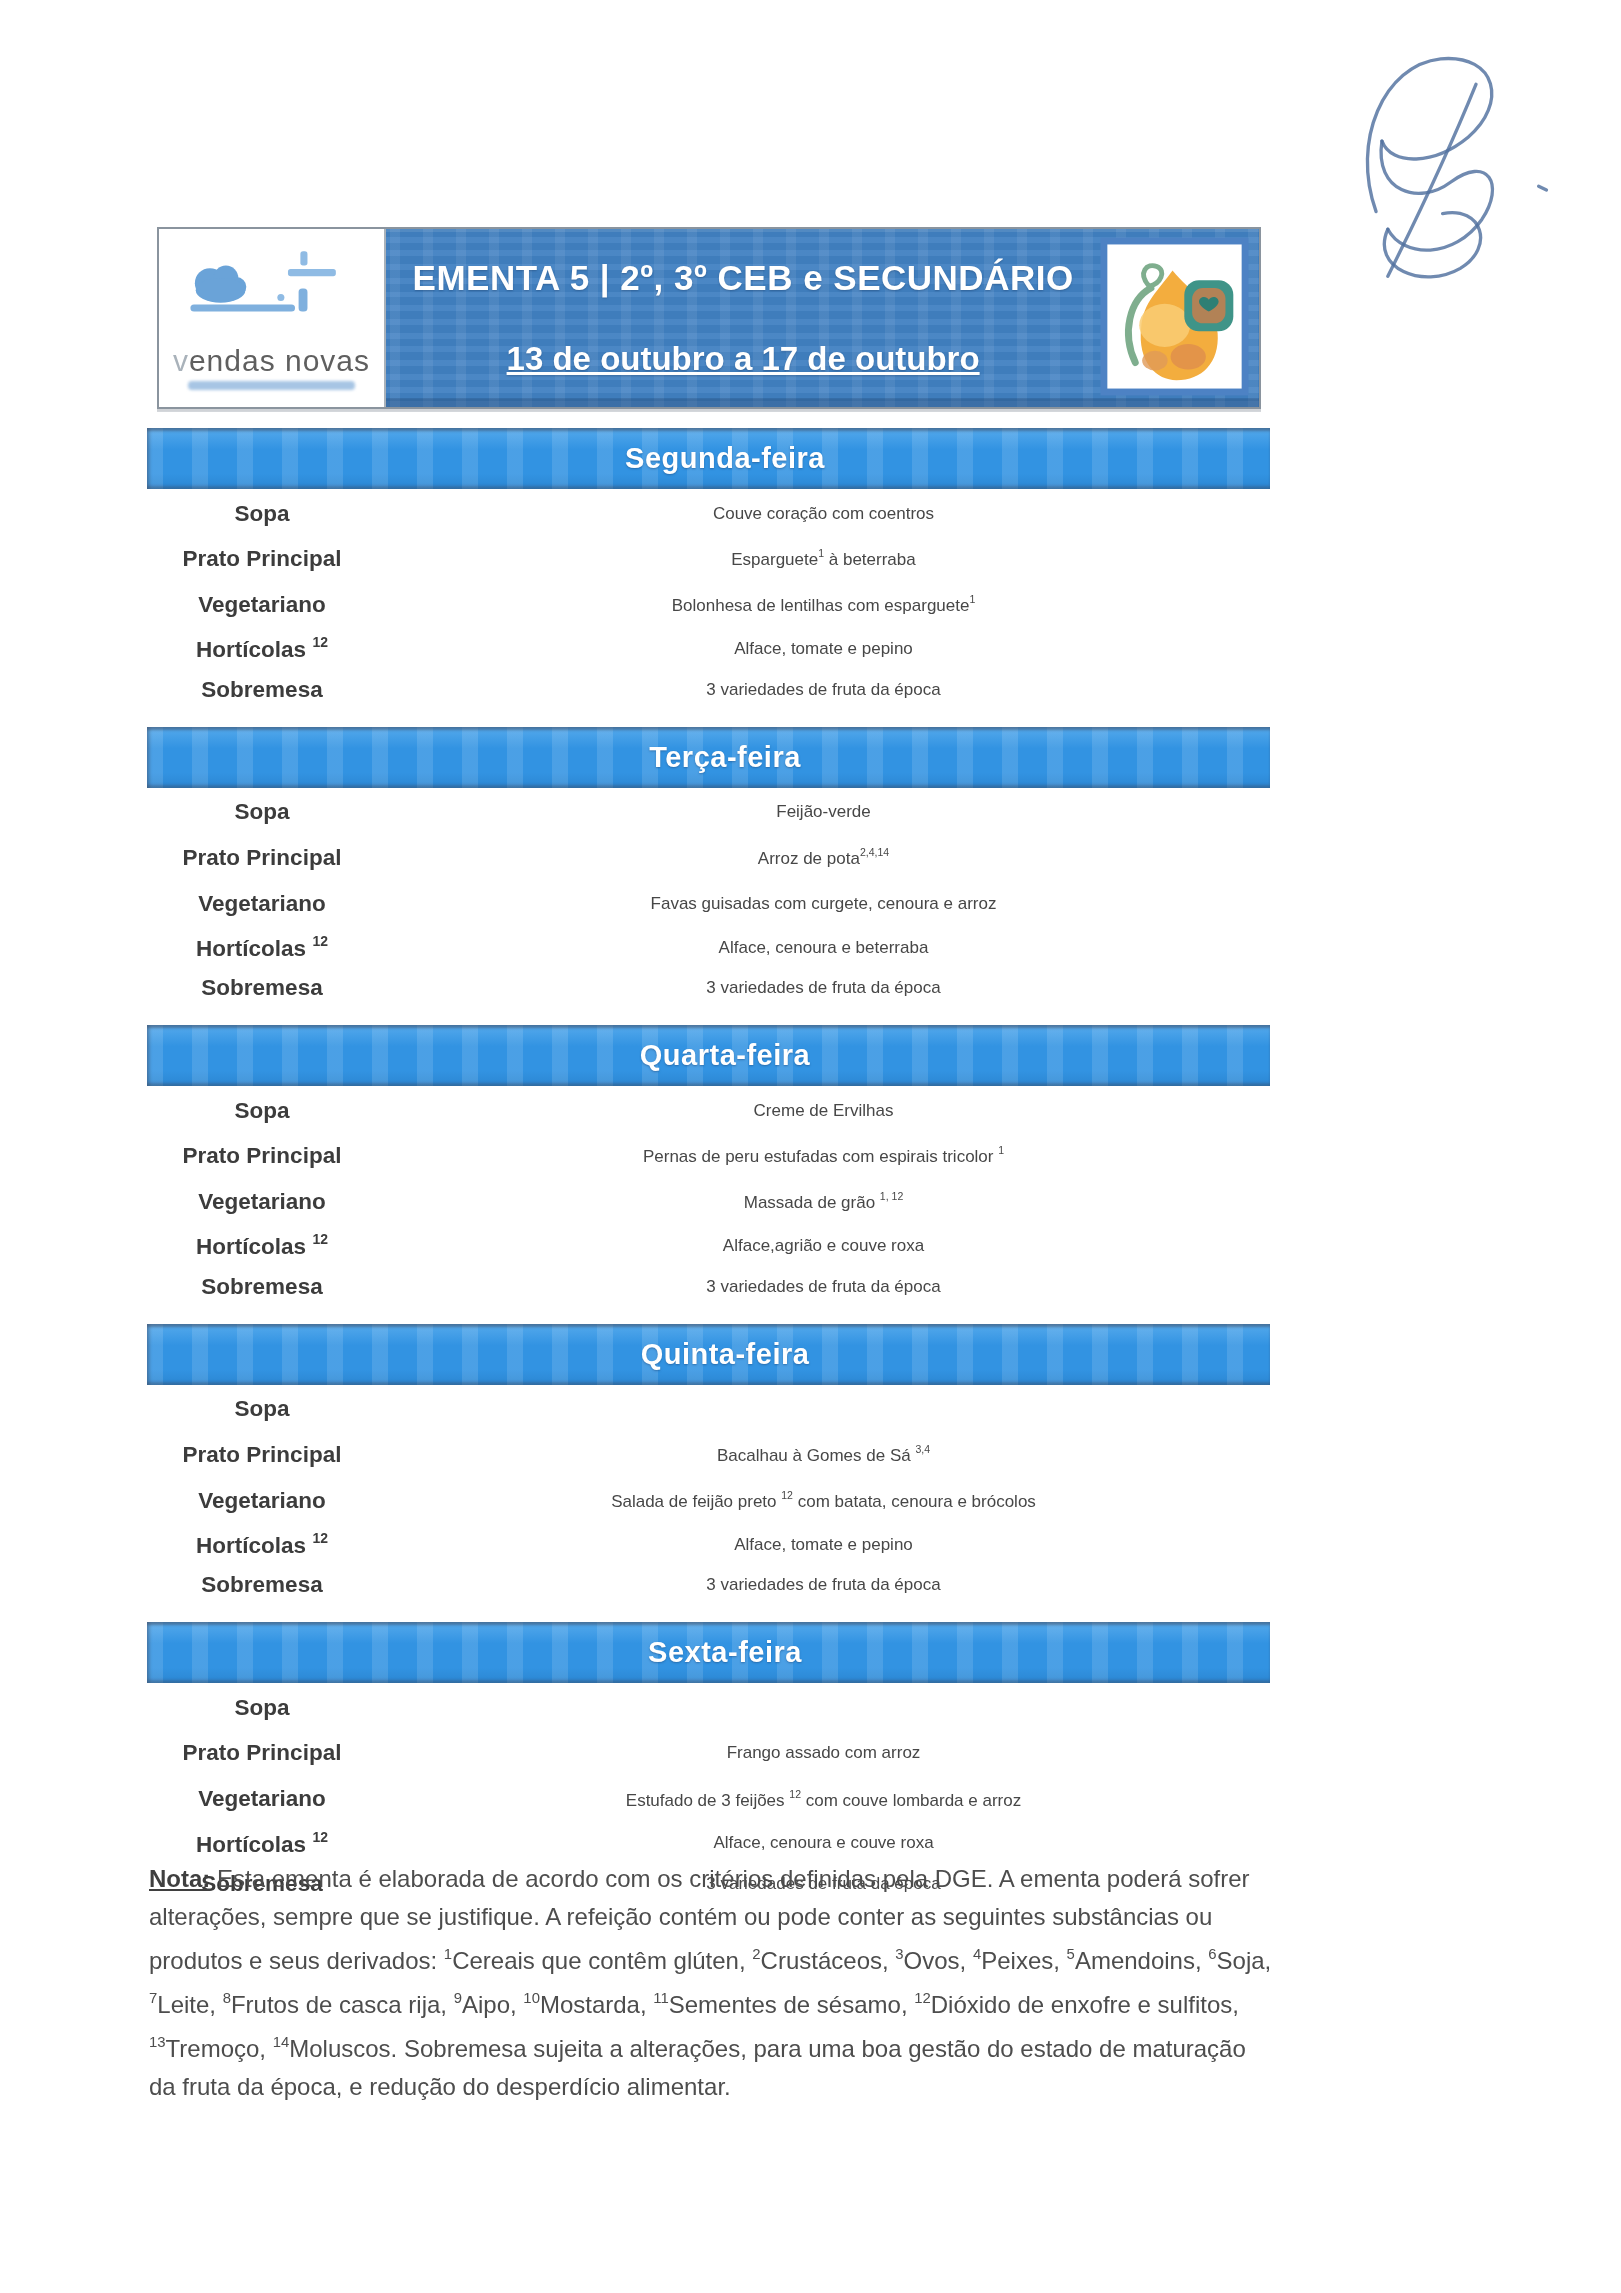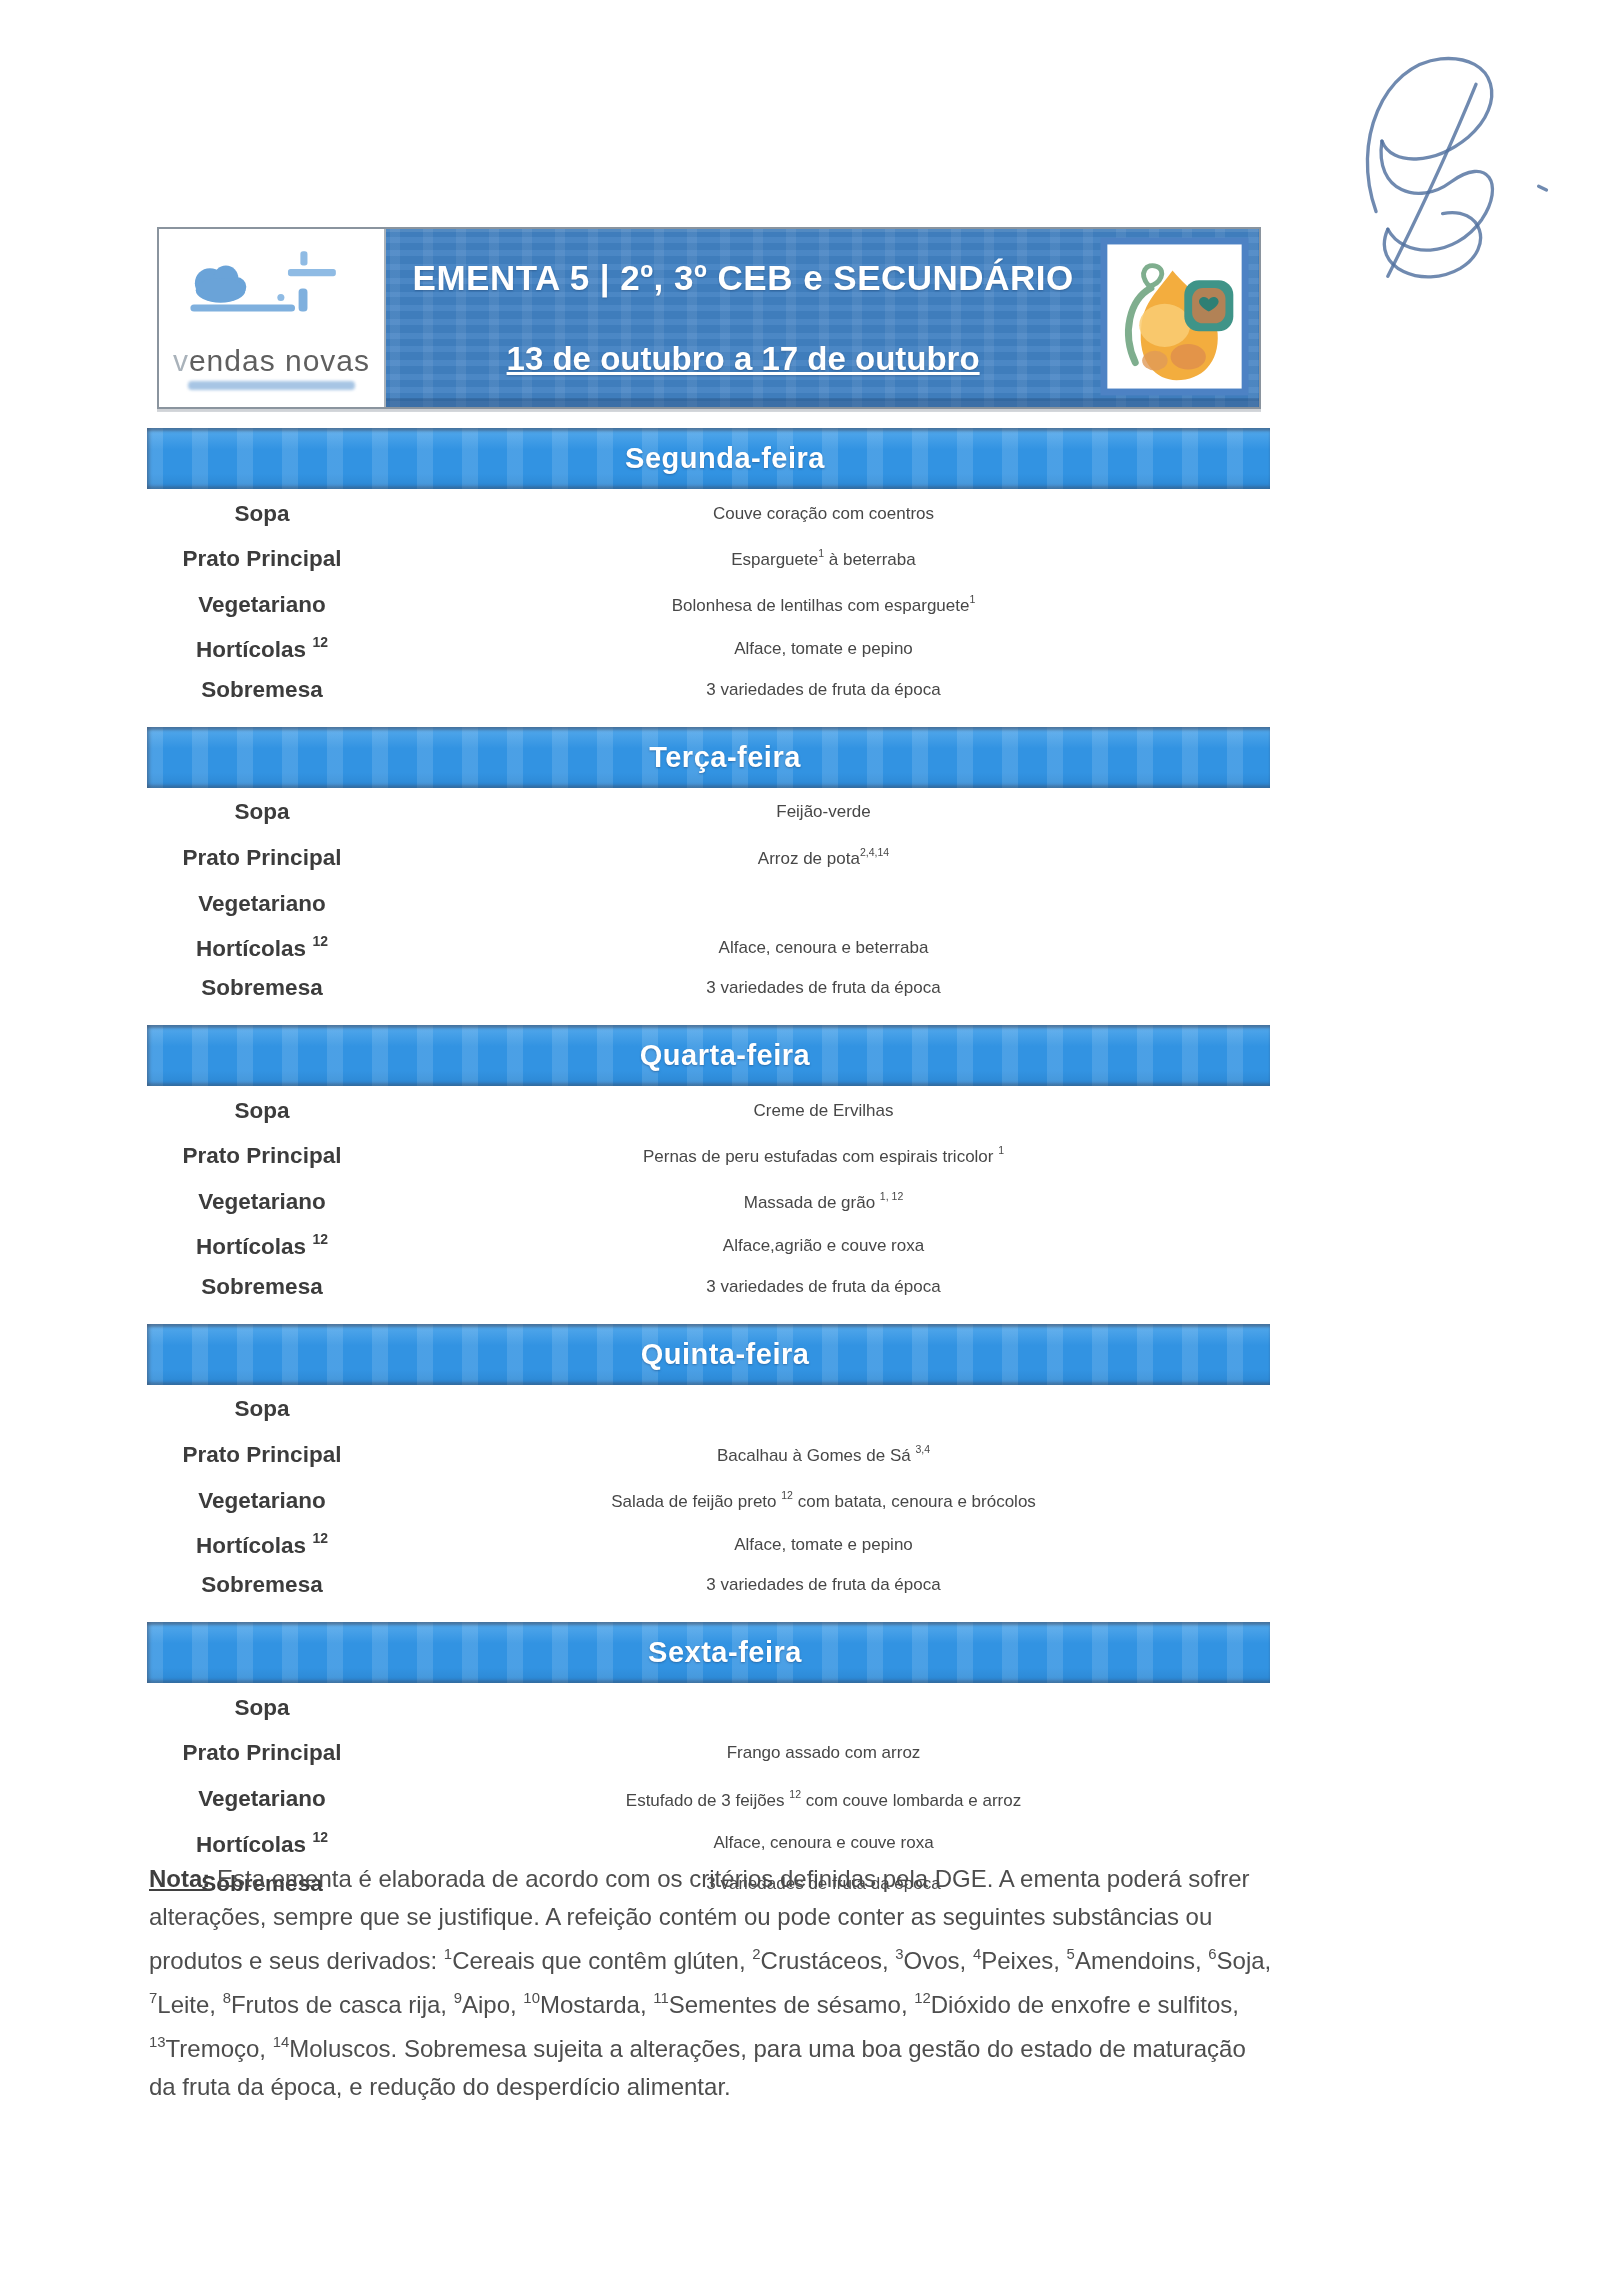--- a/index.html
+++ b/index.html
@@ -172,20 +172,21 @@
     <div class="cell dish"><span>Feijão-verde</span></div>
   </div>
 
   <div class="row">
     <div class="cell label"><span>Prato Principal</span></div>
     <div class="cell dish"><span>Arroz de pota</span><sup>2,4,14</sup></div>
   </div>
 
   <div class="row">
     <div class="cell label"><span>Vegetariano</span></div>
+    <div class="cell dish"><span>Favas guisadas com curgete, cenoura e arroz</span></div>
   </div>
 
   <div class="row">
     <div class="cell label"><span>Hortícolas </span><sup>12</sup></div>
     <div class="cell dish"><span>Alface, cenoura e beterraba</span></div>
   </div>
 
   <div class="row">
     <div class="cell label"><span>Sobremesa</span></div>
     <div class="cell dish"><span>3 variedades de fruta da época</span></div>

